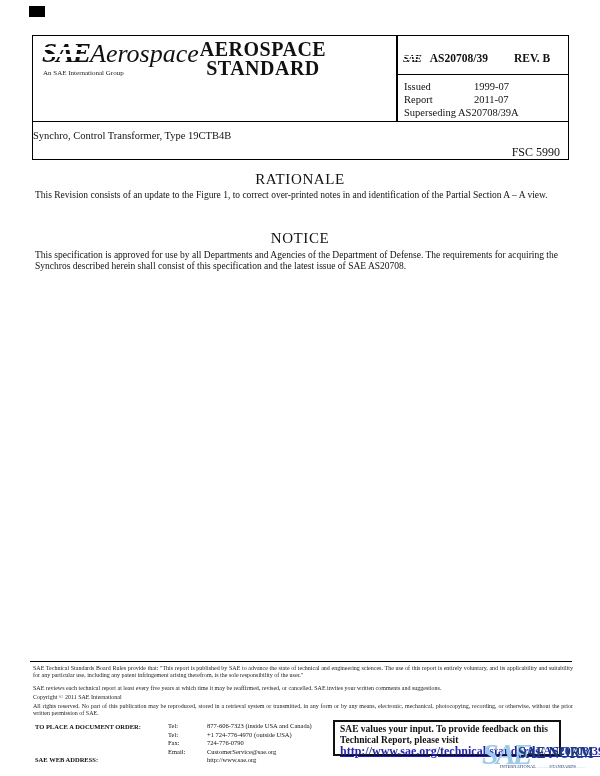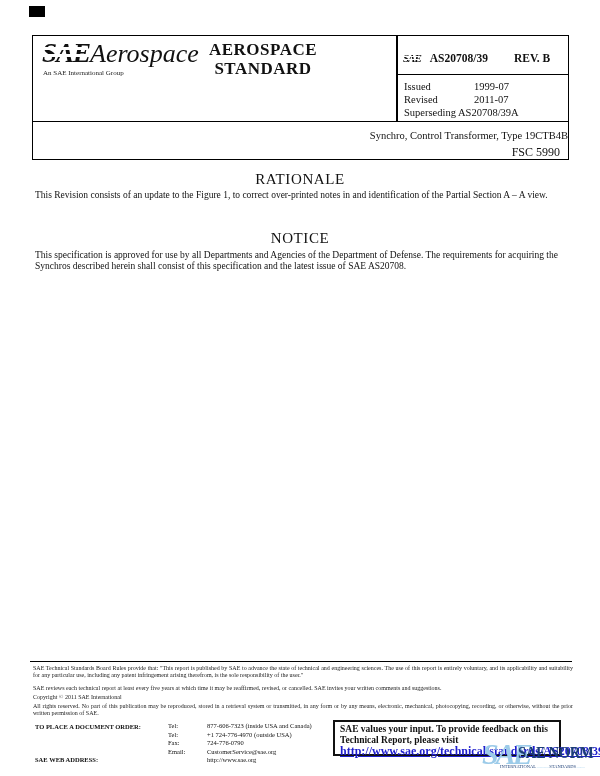--- a/index.html
+++ b/index.html
@@ -18,32 +18,32 @@
 
   .sae-striped{position:relative;display:inline-block;font-style:italic;font-weight:900;letter-spacing:-1px;}
   .sae-striped::after{content:"";position:absolute;left:-1px;right:2px;background:#fff;}
   .logo-big .sae-striped{font-size:27px;}
   .logo-big .sae-striped::after{top:9px;height:2.5px;box-shadow:0 7px 0 #fff;}
   .logo-big{position:absolute;left:9px;top:2px;white-space:nowrap;}
   .logo-big .aero{font-style:italic;font-weight:300;font-size:26px;letter-spacing:0;}
   .logo-tagline{position:absolute;left:10px;top:33px;font-size:7px;color:#222;}
 
   .doc-type{position:absolute;left:155px;top:4px;width:150px;text-align:center;
-            font-size:17px;font-weight:700;line-height:19px;letter-spacing:0.5px;}
+            font-size:20px;font-weight:700;line-height:19px;letter-spacing:0.5px;}
 
   .doc-id{position:absolute;left:370px;top:16px;white-space:nowrap;font-size:11.5px;font-weight:700;}
   .sae-small{font-size:11px;margin-right:9px;}
   .sae-small.sae-striped::after{top:4px;height:1.2px;box-shadow:0 3px 0 #fff;}
   .doc-rev{margin-left:26px;}
 
   .meta-rows{position:absolute;left:371px;top:44px;font-size:10.5px;line-height:13px;}
   .meta-rows .lbl{display:inline-block;width:70px;}
   .superseding{position:absolute;left:371px;top:71px;font-size:10.5px;}
 
-  .doc-title{position:absolute;left:0;width:100%;top:94px;text-align:right;font-size:10.5px;}
+  .doc-title{position:absolute;left:0;width:100%;top:94px;text-align:left;font-size:10.5px;}
   .fsc{position:absolute;right:8px;top:109px;font-size:12px;}
 
   
   .sec-heading{left:32px;width:536px;text-align:center;font-size:15px;letter-spacing:0.6px;}
   .sec-body{left:35px;width:537px;font-size:9.5px;line-height:10.8px;}
 
   
   .footer-rule{left:30px;top:661px;width:542px;height:1px;background:#000;}
   .tiny{font-size:6px;line-height:7.4px;color:#222;}
   .legal{left:33px;width:540px;text-align:justify;}
@@ -85,21 +85,21 @@
     <div class="logo-tagline">An SAE International Group</div>
 
     <div class="doc-type">AEROSPACE STANDARD</div>
 
     <div class="doc-id">
       <span class="sae-small sae-striped">SAE</span><span>AS20708/39</span><span class="doc-rev">REV. B</span>
     </div>
 
     <div class="meta-rows">
       <div><span class="lbl">Issued</span><span>1999-07</span></div>
-      <div><span class="lbl">Revised</span><span>2011-07</span></div>
+      <div><span class="lbl">Report</span><span>2011-07</span></div>
     </div>
     <div class="superseding">Superseding AS20708/39A</div>
 
     <div class="doc-title">Synchro, Control Transformer, Type 19CTB4B</div>
     <div class="fsc">FSC 5990</div>
   </div>
 
   <div class="abs sec-heading" style="top:171px;">RATIONALE</div>
   <div class="abs sec-body" style="top:190px;">This Revision consists of an update to the Figure 1, to correct over-printed notes in and identification of the Partial Section A – A view.</div>
 

